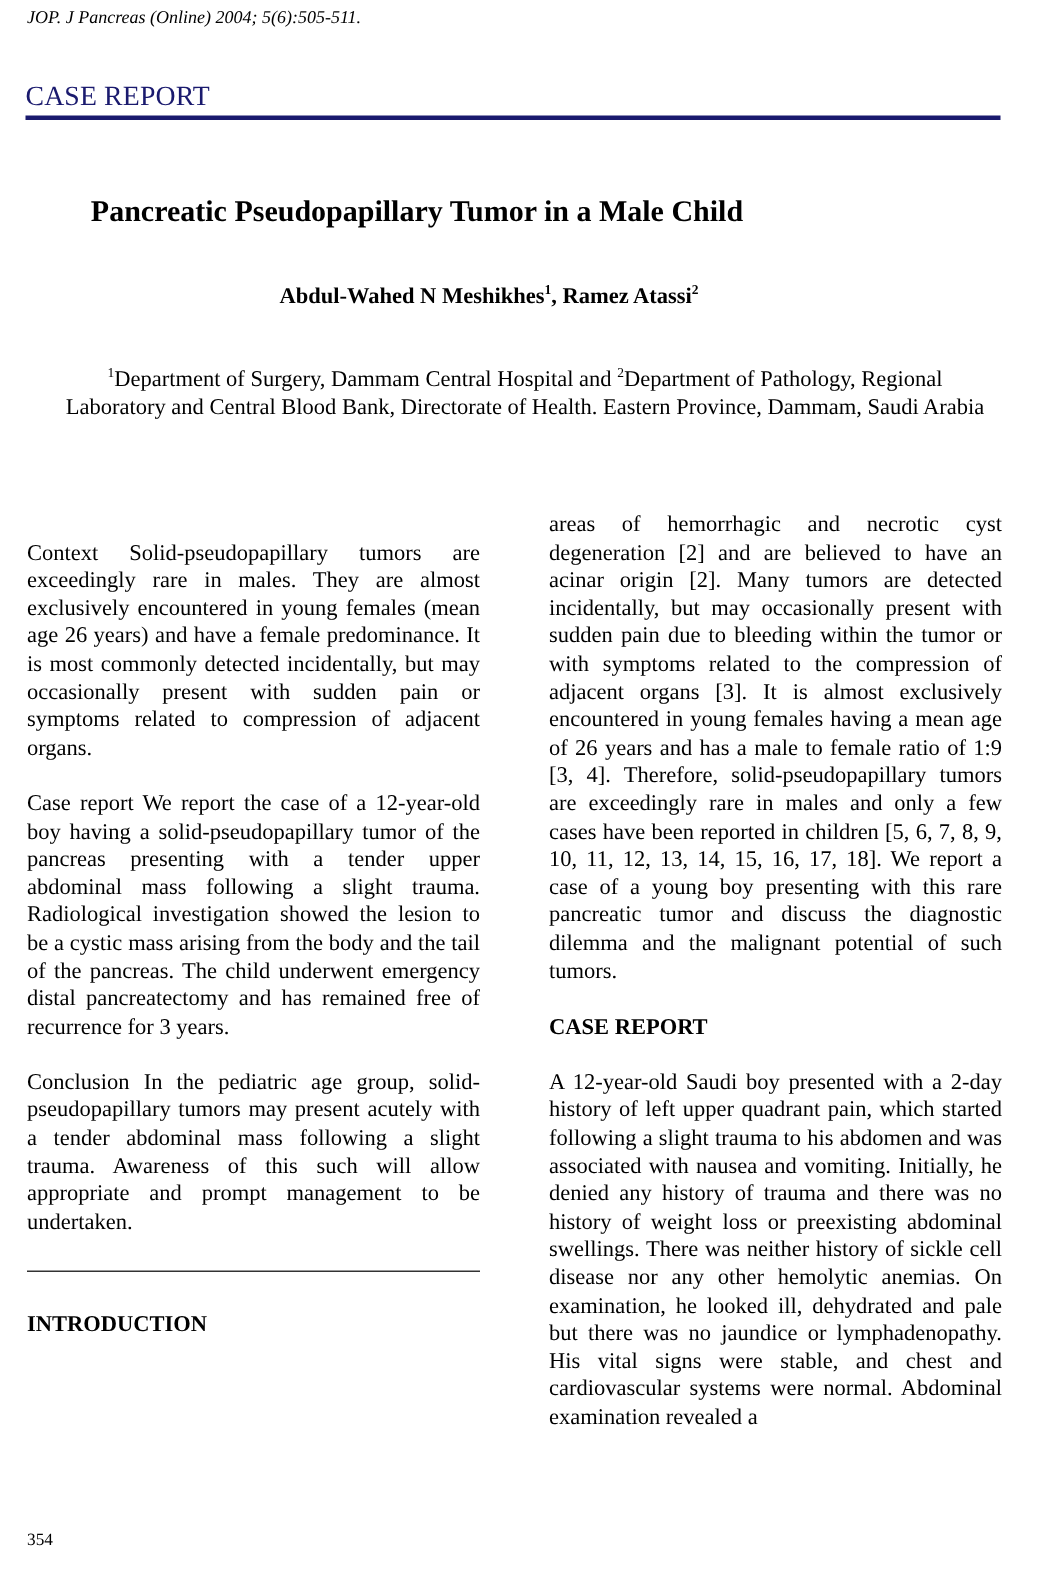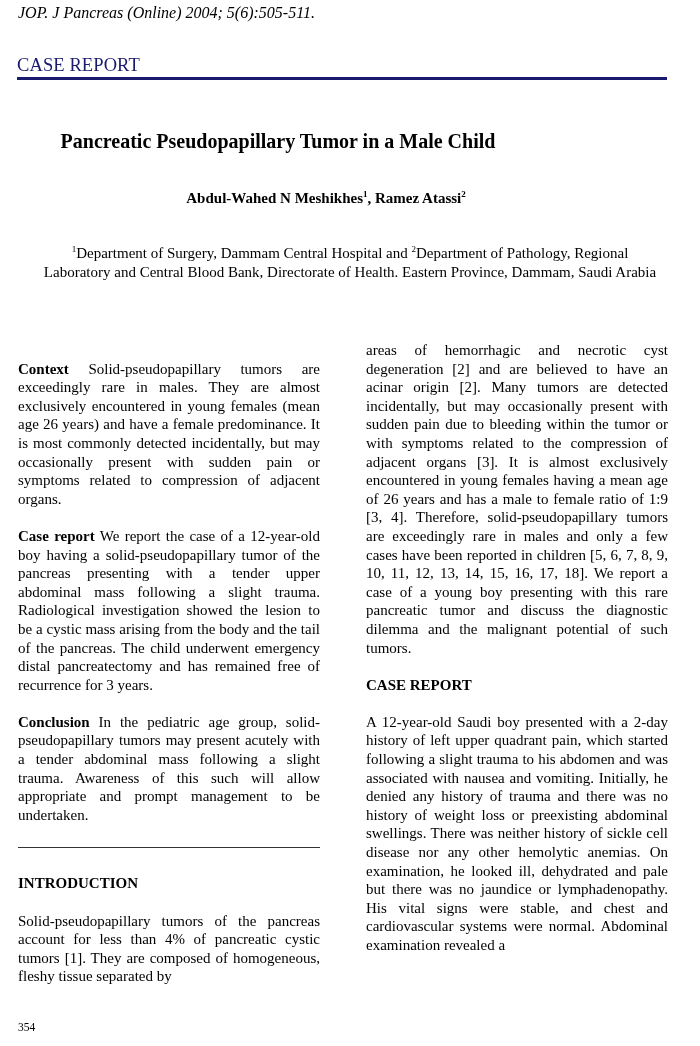--- a/index.html
+++ b/index.html
@@ -2,21 +2,21 @@
 <html><head>
   <meta charset="utf-8">
   <style>
     html, body { margin: 0; padding: 0; background: #ffffff; }
     body {
       width: 700px; height: 1046px; position: relative; overflow: hidden;
       font-family: "Liberation Serif", "DejaVu Serif", serif; color: #000;
     }
     .running-head {
       position: absolute; left: 18px; top: 4px;
-      font-style: italic; font-size: 16px;
+      font-style: italic; font-size: 12px;
     }
     .section-label {
       position: absolute; left: 17px; top: 55px;
       font-size: 18.5px; color: #1a1a6e; letter-spacing: 0.1px;
     }
     .section-rule {
       position: absolute; left: 17px; top: 77px; width: 650px; height: 3px;
       background: #1a1a6e;
     }
     .title {
@@ -34,21 +34,21 @@
     sup { font-size: 9px; vertical-align: super; line-height: 0; }
     .col {
       position: absolute; top: 341px; width: 302px;
       font-size: 15px; line-height: 18.6px; text-align: justify;
     }
     .col-left { left: 18px; }
     .col-right { left: 366px; }
     .col p { margin: 0; }
     .col .gap { margin-top: 18.6px; }
     .head { font-weight: bold; font-size: 15px; }
-    .lead { font-weight: bold; }
+    .lead { font-weight: normal; }
     .col-rule {
       height: 1px; background: #333; margin: 23px 0 26px 0; width: 302px;
     }
     .footer {
       position: absolute; left: 18px; top: 1021px; width: 650px;
       font-size: 11.5px; display: flex; justify-content: space-between;
     }
   </style>
 </head>
 <body>
@@ -67,21 +67,20 @@
 <div class="affil">
   <sup>1</sup><span>Department of Surgery, Dammam Central Hospital and </span><sup>2</sup><span>Department of Pathology, Regional Laboratory and Central Blood Bank, Directorate of Health. Eastern Province, Dammam, Saudi Arabia</span>
 </div>
 
 <div class="col col-left">
   <p class="gap"><span class="lead">Context</span><span> Solid-pseudopapillary tumors are exceedingly rare in males. They are almost exclusively encountered in young females (mean age 26 years) and have a female predominance. It is most commonly detected incidentally, but may occasionally present with sudden pain or symptoms related to compression of adjacent organs.</span></p>
   <p class="gap"><span class="lead">Case report</span><span> We report the case of a 12-year-old boy having a solid-pseudopapillary tumor of the pancreas presenting with a tender upper abdominal mass following a slight trauma. Radiological investigation showed the lesion to be a cystic mass arising from the body and the tail of the pancreas. The child underwent emergency distal pancreatectomy and has remained free of recurrence for 3 years.</span></p>
   <p class="gap"><span class="lead">Conclusion</span><span> In the pediatric age group, solid-pseudopapillary tumors may present acutely with a tender abdominal mass following a slight trauma. Awareness of this such will allow appropriate and prompt management to be undertaken.</span></p>
   <div class="col-rule"></div>
   <p class="head">INTRODUCTION</p>
-  <p class="gap">Solid-pseudopapillary tumors of the pancreas account for less than 4% of pancreatic cystic tumors [1]. They are composed of homogeneous, fleshy tissue separated by</p>
 </div>
 
 <div class="col col-right">
   <p>areas of hemorrhagic and necrotic cyst degeneration [2] and are believed to have an acinar origin [2]. Many tumors are detected incidentally, but may occasionally present with sudden pain due to bleeding within the tumor or with symptoms related to the compression of adjacent organs [3]. It is almost exclusively encountered in young females having a mean age of 26 years and has a male to female ratio of 1:9 [3, 4]. Therefore, solid-pseudopapillary tumors are exceedingly rare in males and only a few cases have been reported in children [5, 6, 7, 8, 9, 10, 11, 12, 13, 14, 15, 16, 17, 18]. We report a case of a young boy presenting with this rare pancreatic tumor and discuss the diagnostic dilemma and the malignant potential of such tumors.</p>
   <p class="head gap">CASE REPORT</p>
   <p class="gap">A 12-year-old Saudi boy presented with a 2-day history of left upper quadrant pain, which started following a slight trauma to his abdomen and was associated with nausea and vomiting. Initially, he denied any history of trauma and there was no history of weight loss or preexisting abdominal swellings. There was neither history of sickle cell disease nor any other hemolytic anemias. On examination, he looked ill, dehydrated and pale but there was no jaundice or lymphadenopathy. His vital signs were stable, and chest and cardiovascular systems were normal. Abdominal examination revealed a</p>
 </div>
 
 <div class="footer">
   <span>354</span>

